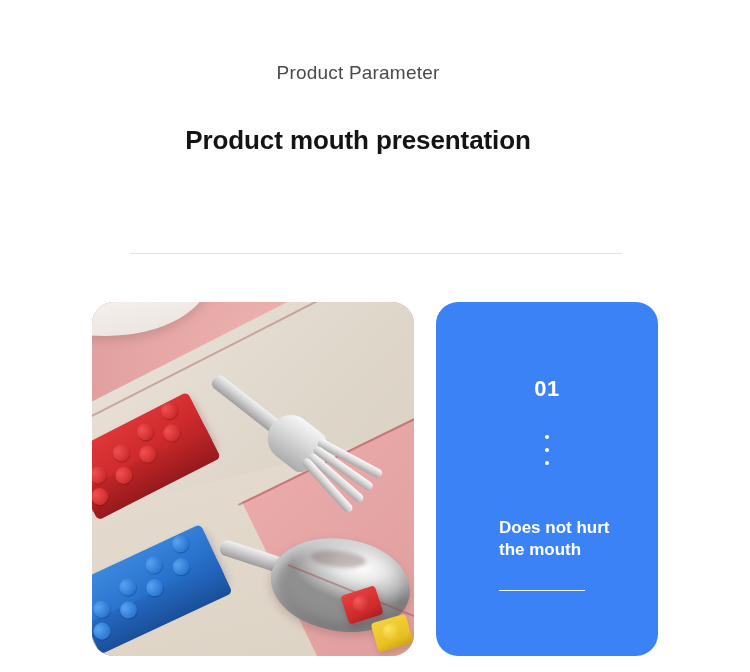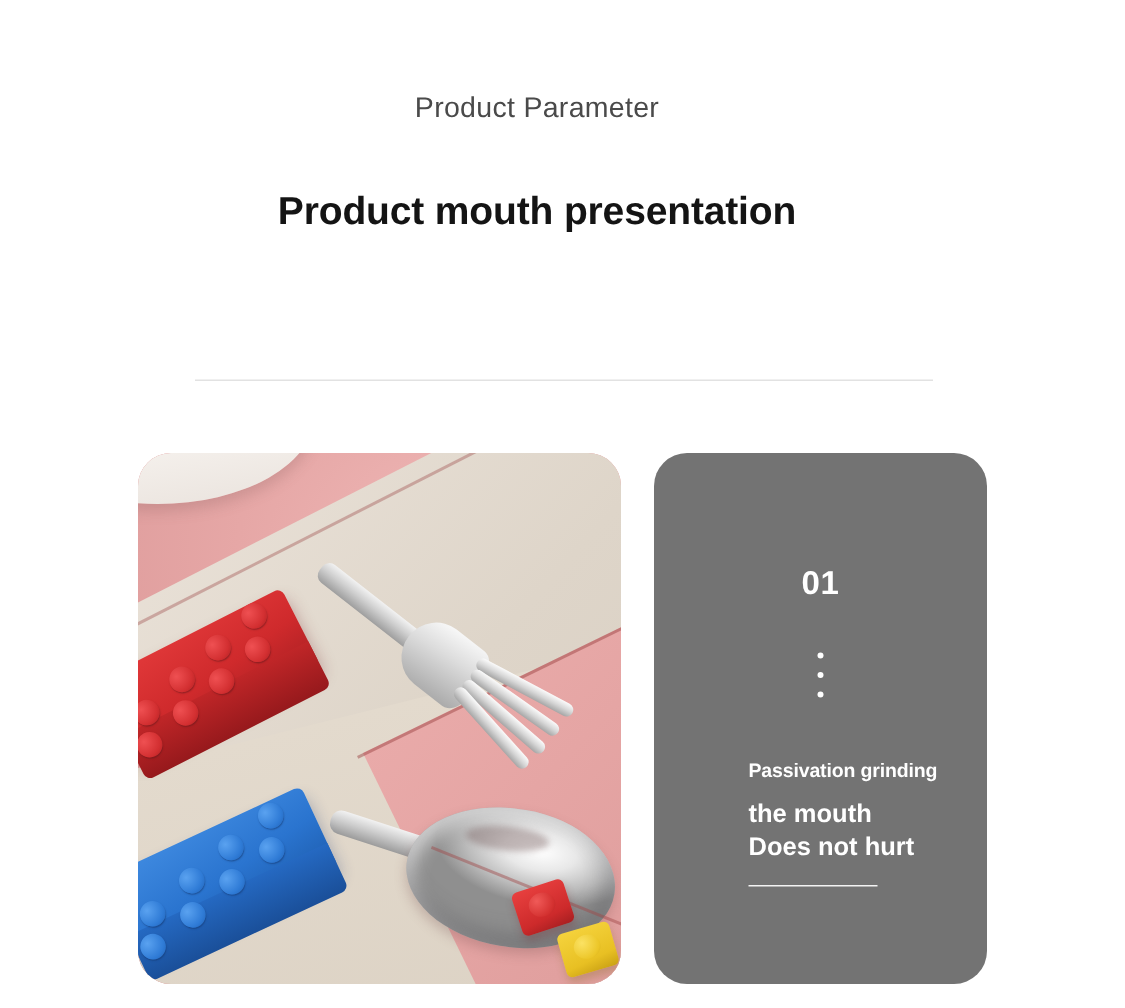--- a/index.html
+++ b/index.html
@@ -337,21 +337,21 @@
   }
 
   
   .info-card {
     position: absolute;
     left: 436px;
     top: 0;
     width: 222px;
     height: 354px;
     border-radius: 22px;
-    background: #737373;
+    background: #3b82f6;
     overflow: hidden;
   }
   .info-number {
     position: absolute;
     left: 0;
     top: 74px;
     width: 222px;
     text-align: center;
     color: #ffffff;
     font-size: 22px;
@@ -480,23 +480,22 @@
   <div class="info-card">
     <div class="info-number">01</div>
 
     <div class="info-dots">
       <span class="dot"></span>
       <span class="dot"></span>
       <span class="dot"></span>
     </div>
 
     <div class="info-body">
-      <div class="info-kicker">Passivation grinding</div>
       <div class="info-headline">
+        <div>Does not hurt</div>
         <div>the mouth</div>
-        <div>Does not hurt</div>
       </div>
     </div>
 
     <div class="info-rule"></div>
   </div>
 
 </div>
 
 </body></html>

